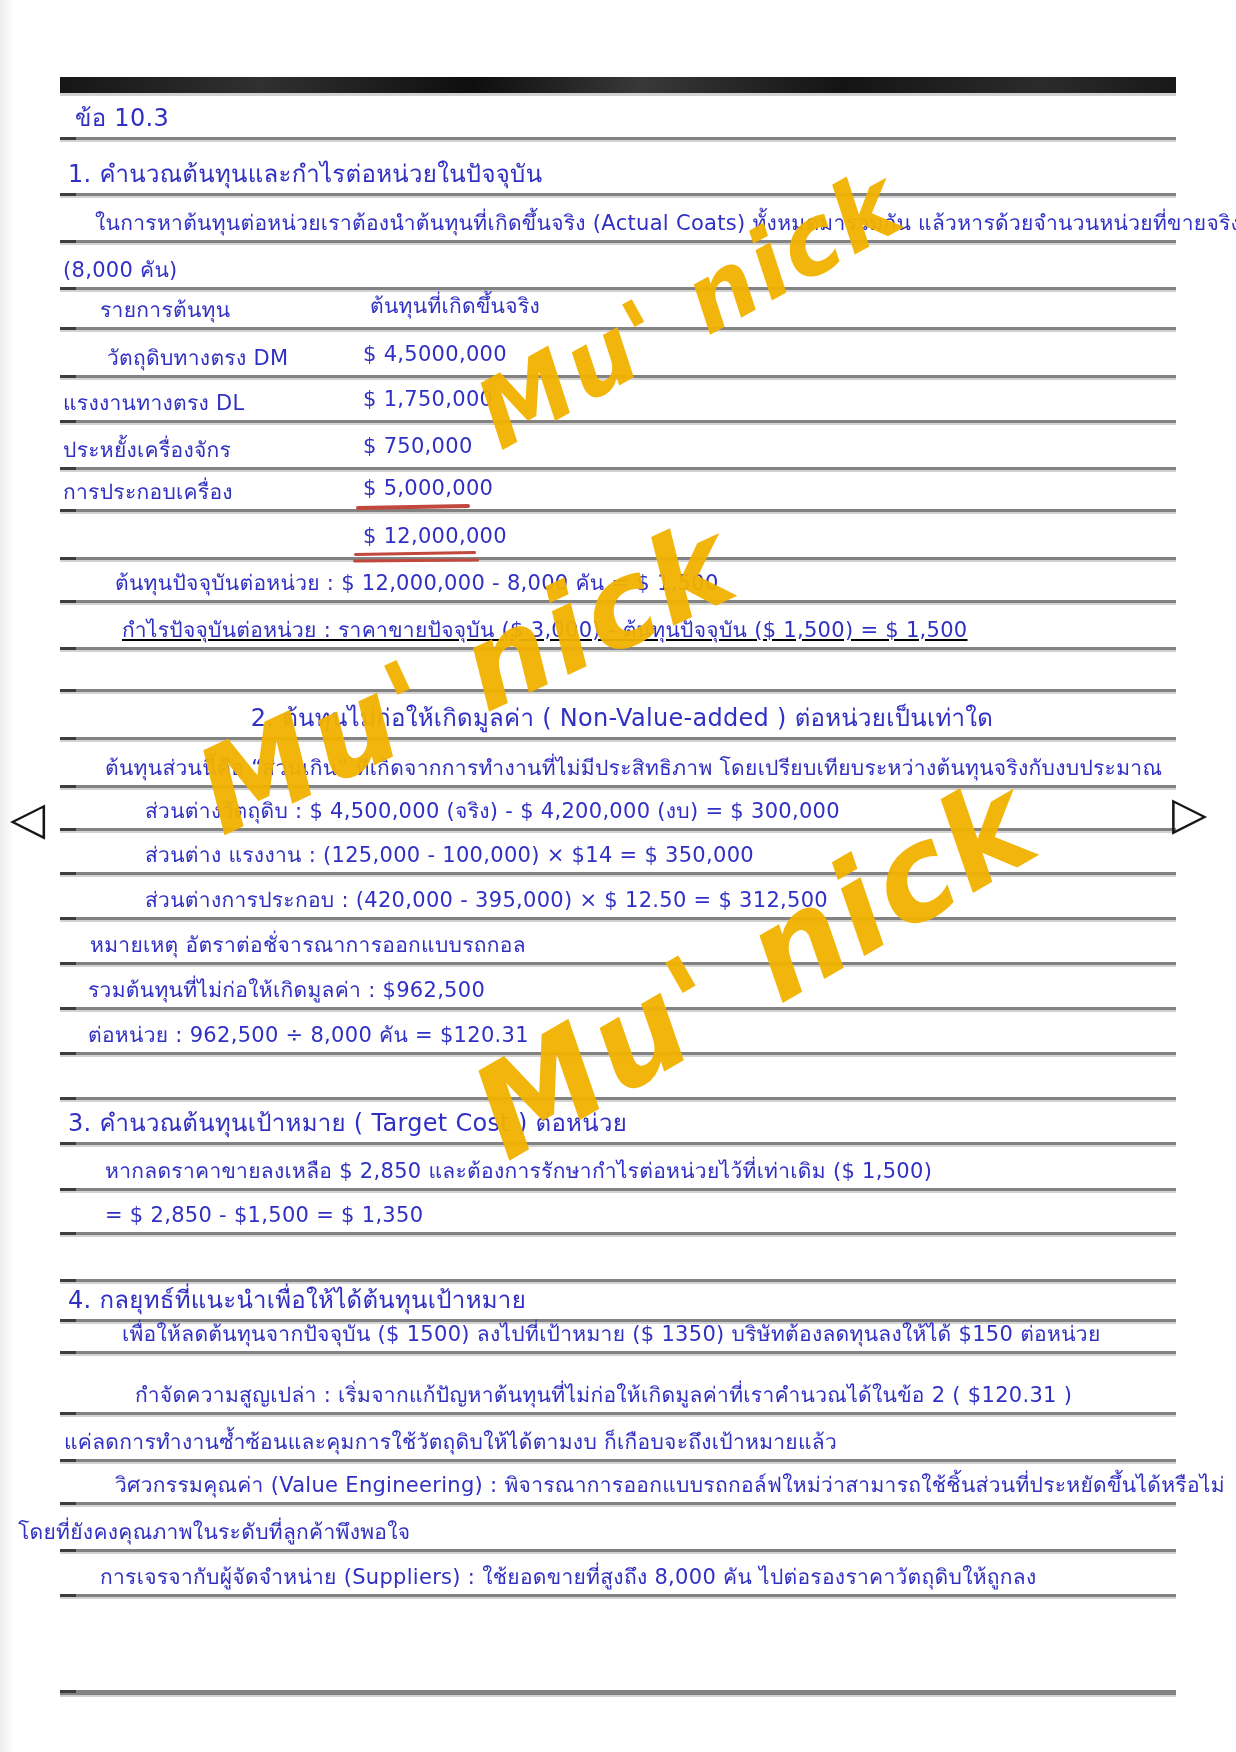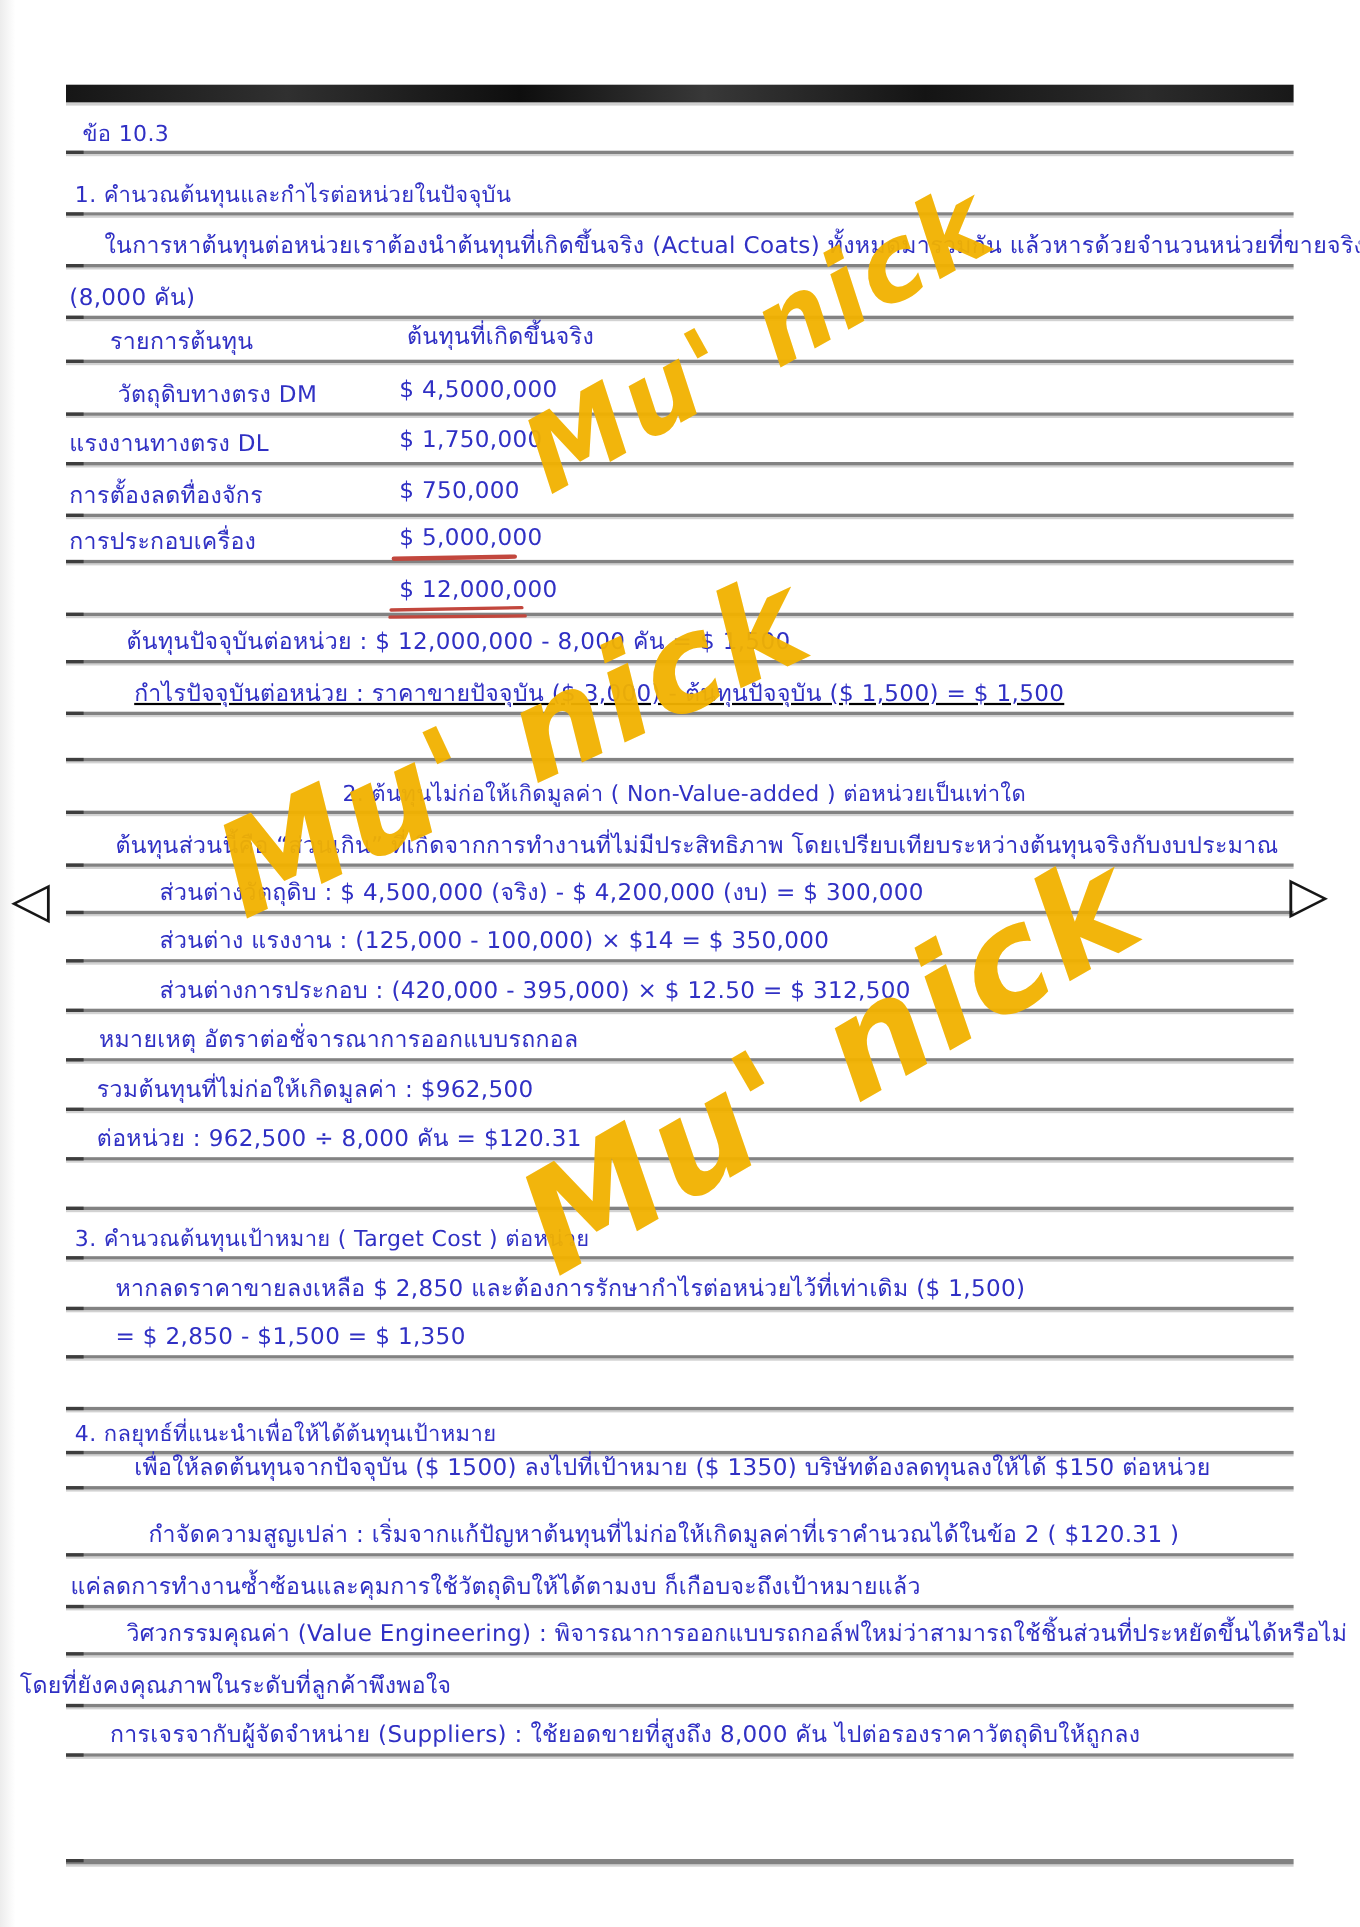--- a/index.html
+++ b/index.html
@@ -18,21 +18,21 @@
     display:flex;align-items:flex-end;
     border-bottom:3px solid #828282;
     box-shadow:0 2px 0 #d2d2d2;
   }
   .row::after{content:"";position:absolute;left:0;bottom:-3px;width:16px;height:3px;background:#3d3d3d;}
   .row.thick{border-bottom-width:5px;}
   .ink{
     color:#3030c4;font-size:21px;line-height:1.2;white-space:nowrap;
     padding-bottom:4px;letter-spacing:.3px;
   }
-  .heading{font-size:20px;}
+  .heading{font-size:24px;}
   .col2{position:absolute;left:303px;bottom:4px;}
   .red-mark{position:absolute;background:#c2473d;border-radius:2px;height:4px;}
   .wm{
     position:absolute;color:#f2b200;font-style:italic;font-weight:bold;
     line-height:1;letter-spacing:3px;opacity:.95;pointer-events:none;
     transform-origin:0 50%;white-space:nowrap;
   }
   .nav-arrow{
     position:absolute;font-size:46px;color:#161616;line-height:1;
     cursor:pointer;user-select:none;
@@ -73,21 +73,21 @@
     <span class="ink" style="padding-left:3px;margin-left:44px;">วัตถุดิบทางตรง  DM</span>
     <span class="ink col2">$ 4,5000,000</span>
   </div>
 
   <div class="row" style="top:303px;height:45px;">
     <span class="ink" style="padding-left:3px;">แรงงานทางตรง  DL</span>
     <span class="ink col2">$ 1,750,000</span>
   </div>
 
   <div class="row" style="top:348px;height:47px;">
-    <span class="ink" style="padding-left:3px;">การตั้องลดทื่องจักร</span>
+    <span class="ink" style="padding-left:3px;">ประหยั้งเครื่องจักร</span>
     <span class="ink col2">$    750,000</span>
   </div>
 
   <div class="row" style="top:395px;height:42px;">
     <span class="ink" style="padding-left:3px;">การประกอบเครื่อง</span>
     <span class="ink col2">$ 5,000,000</span>
   </div>
 
   <div class="row" style="top:437px;height:48px;">
     <span class="ink col2">$ 12,000,000</span>

